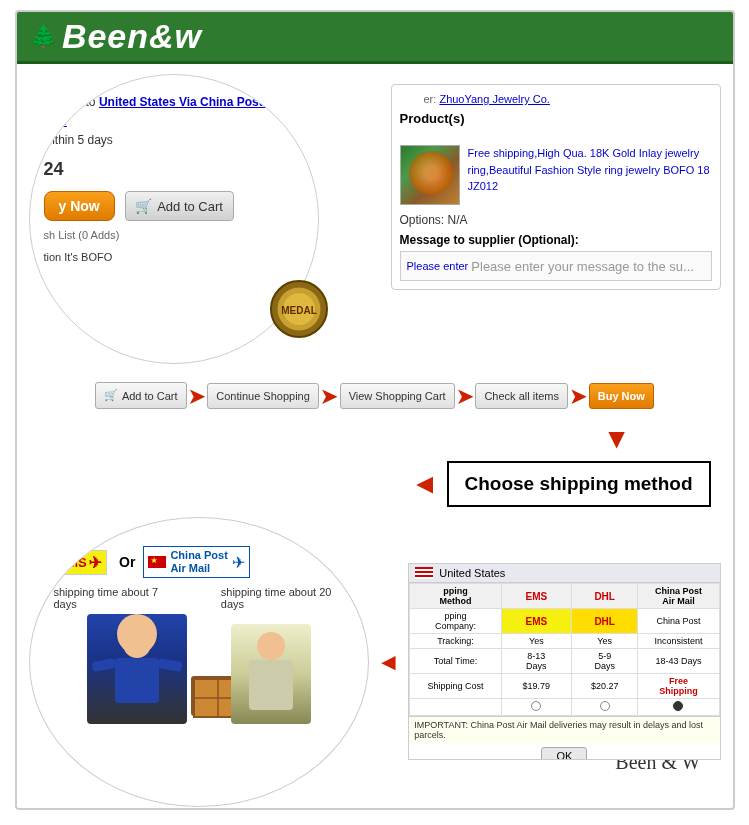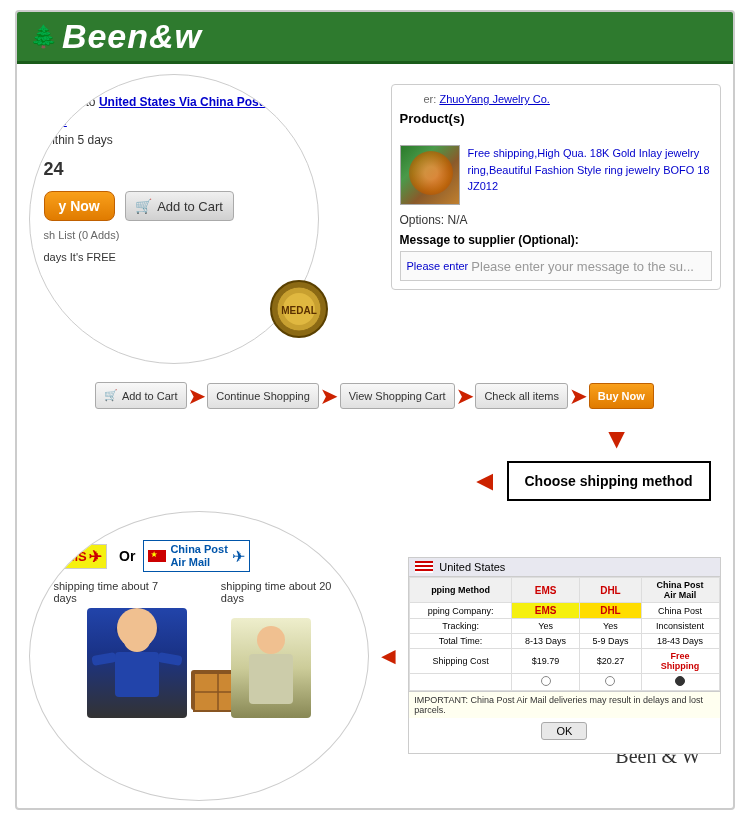--- a/index.html
+++ b/index.html
@@ -271,21 +271,21 @@
       gap: 8px;
     }
     .arrow-left-big {
       color: #cc2200;
       font-size: 28px;
       font-weight: bold;
     }
     .choose-shipping-box {
       border: 2px solid #000;
       padding: 10px 16px;
-      font-size: 14px;
+      font-size: 19px;
       font-weight: bold;
       background: #fff;
       color: #000;
     }
 
     
     .down-arrow-row {
       display: flex;
       justify-content: flex-end;
       padding-right: 90px;
@@ -447,21 +447,21 @@
       background: repeating-linear-gradient(#cc0000 0px, #cc0000 2px, #fff 2px, #fff 4px);
       display: inline-block;
     }
     .rsp-table {
       width: 100%;
       border-collapse: collapse;
       font-size: 9px;
     }
     .rsp-table td, .rsp-table th {
       border: 1px solid #ddd;
-      padding: 2px 4px;
+      padding: 2px 16px;
       text-align: center;
       vertical-align: middle;
     }
     .rsp-table th {
       background: #f0f0f0;
       font-weight: bold;
     }
     .ems-cell {
       background: #f5f010;
       font-weight: bold;
@@ -549,21 +549,21 @@
             <div class="days-text">within 5 days</div>
             <div style="font-size:18px;font-weight:bold;margin:4px 0;">24</div>
             <div class="buttons-row">
               <button class="buy-now-btn">y Now</button>
               <button class="add-cart-btn-left">
                 <span class="cart-icon-small">🛒</span>
                 <span>Add to Cart</span>
               </button>
             </div>
             <div class="wish-list-text">sh List (0 Adds)</div>
-            <div class="protection-text">days   It's FREE</div>
+            <div class="protection-text">tion   It's BOFO</div>
           </div>
         </div>
 
         <div class="medal-icon">
           <svg width="60" height="60" viewBox="0 0 60 60">
             <circle cx="30" cy="30" r="28" fill="#8B6914" stroke="#5a4000" stroke-width="2"></circle>
             <circle cx="30" cy="30" r="22" fill="#c8a030" stroke="#8B6914" stroke-width="1"></circle>
             <circle cx="30" cy="30" r="16" fill="#e0b840"></circle>
             <text x="30" y="35" text-anchor="middle" font-size="10" fill="#5a3000" font-weight="bold">MEDAL</text>
           </svg>

